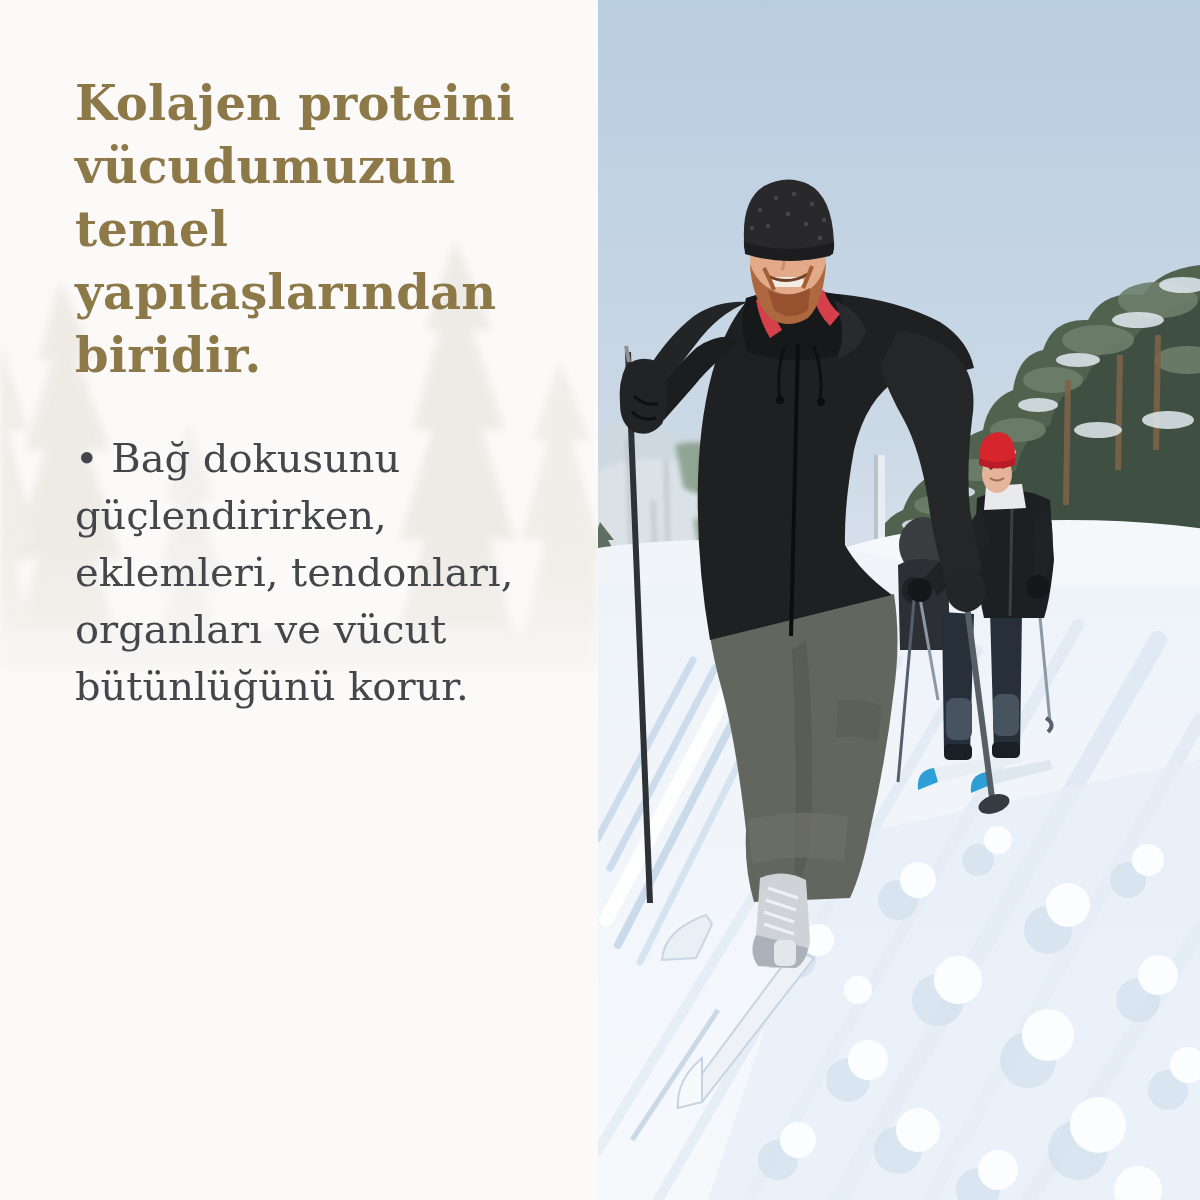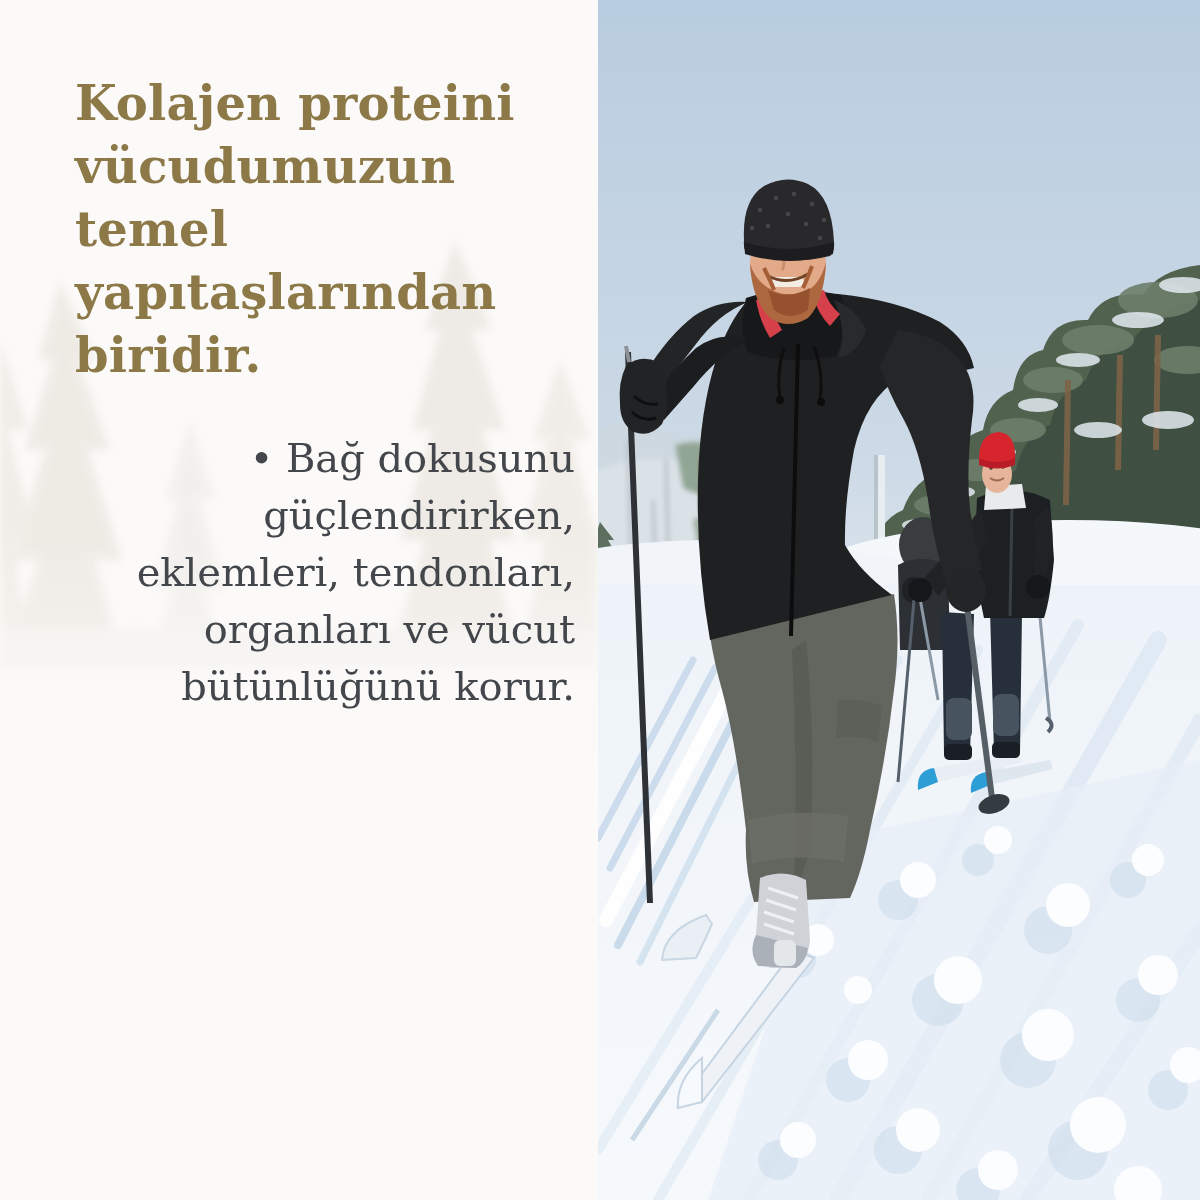--- a/index.html
+++ b/index.html
@@ -13,21 +13,21 @@
   }
   .left-panel .bg{position:absolute;left:0;top:0;}
   .title{
     position:absolute;left:75px;top:72px;width:500px;
     font-size:48px;line-height:63px;font-weight:bold;color:#8c7947;
     white-space:pre-line;letter-spacing:0.2px;margin:0;
   }
   .bullet{
     position:absolute;left:75px;width:500px;
     font-size:40px;line-height:57px;font-weight:normal;color:#43464a;
-    white-space:pre-line;margin:0;text-align:right;
+    white-space:pre-line;margin:0;
   }
   .bullet.b1{top:430px;}
   .bullet.b2{top:774px;}
   .photo{position:absolute;left:598px;top:0;width:602px;height:1200px;}
 </style>
 </head>
 <body>
 
 <div class="canvas">
 

